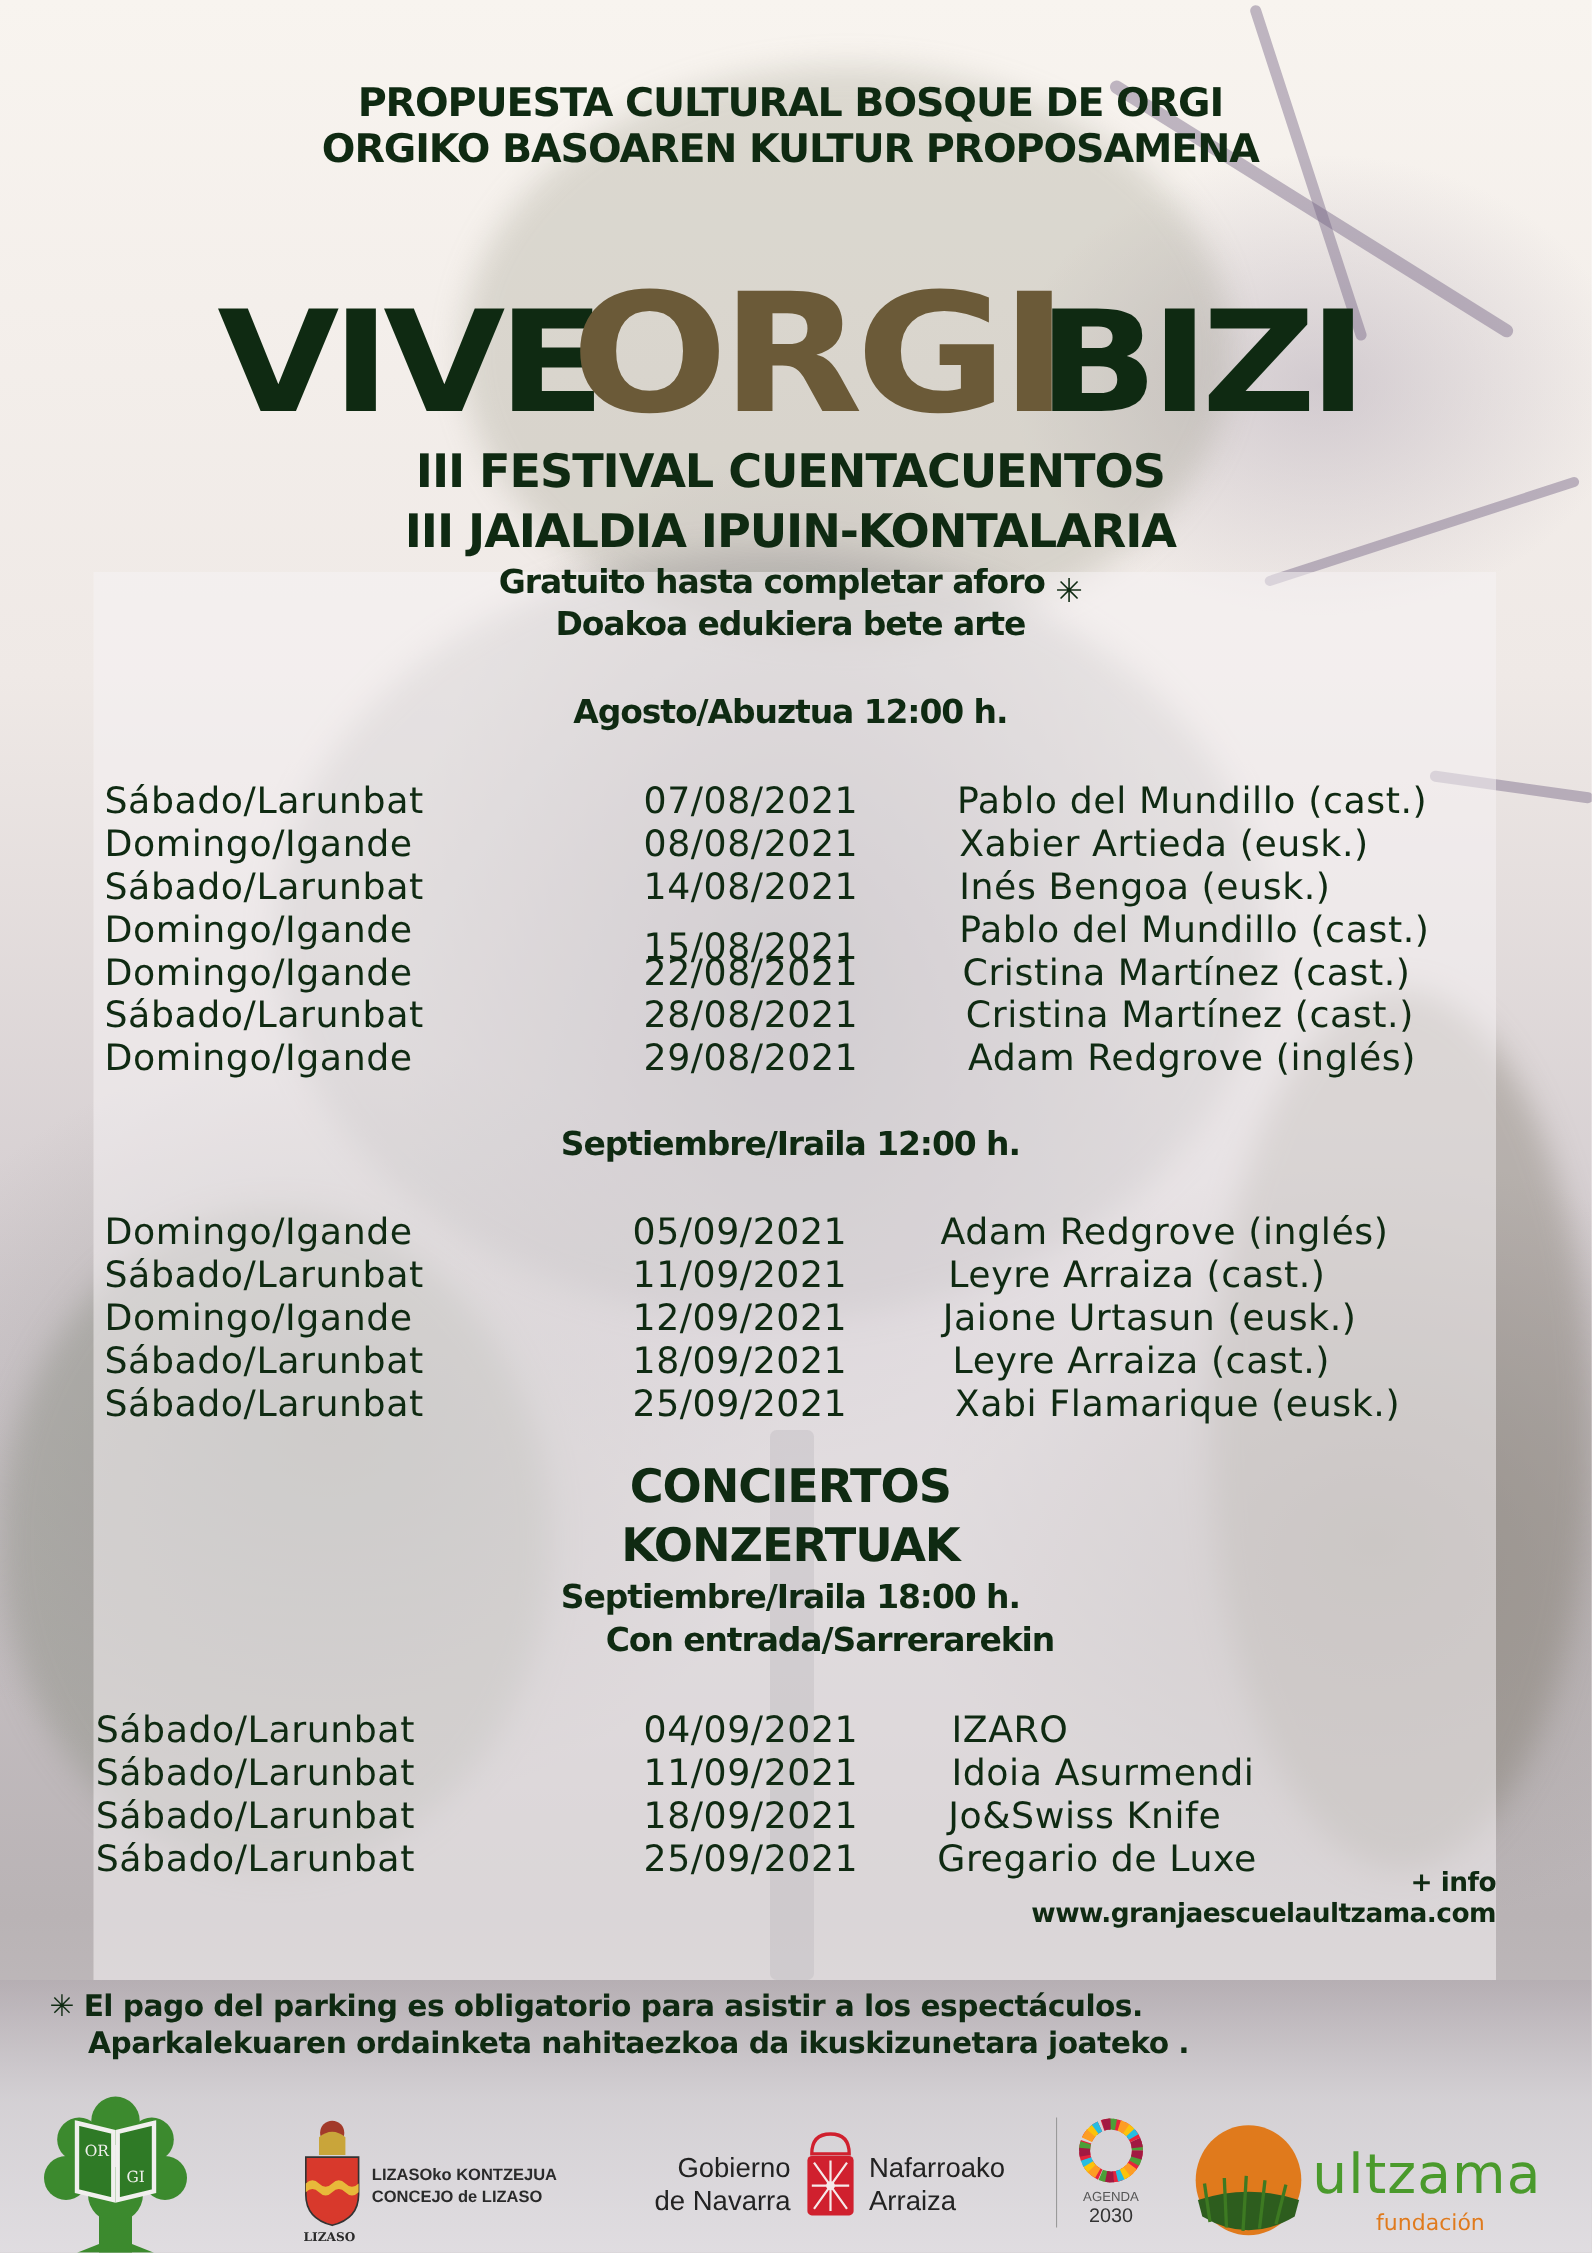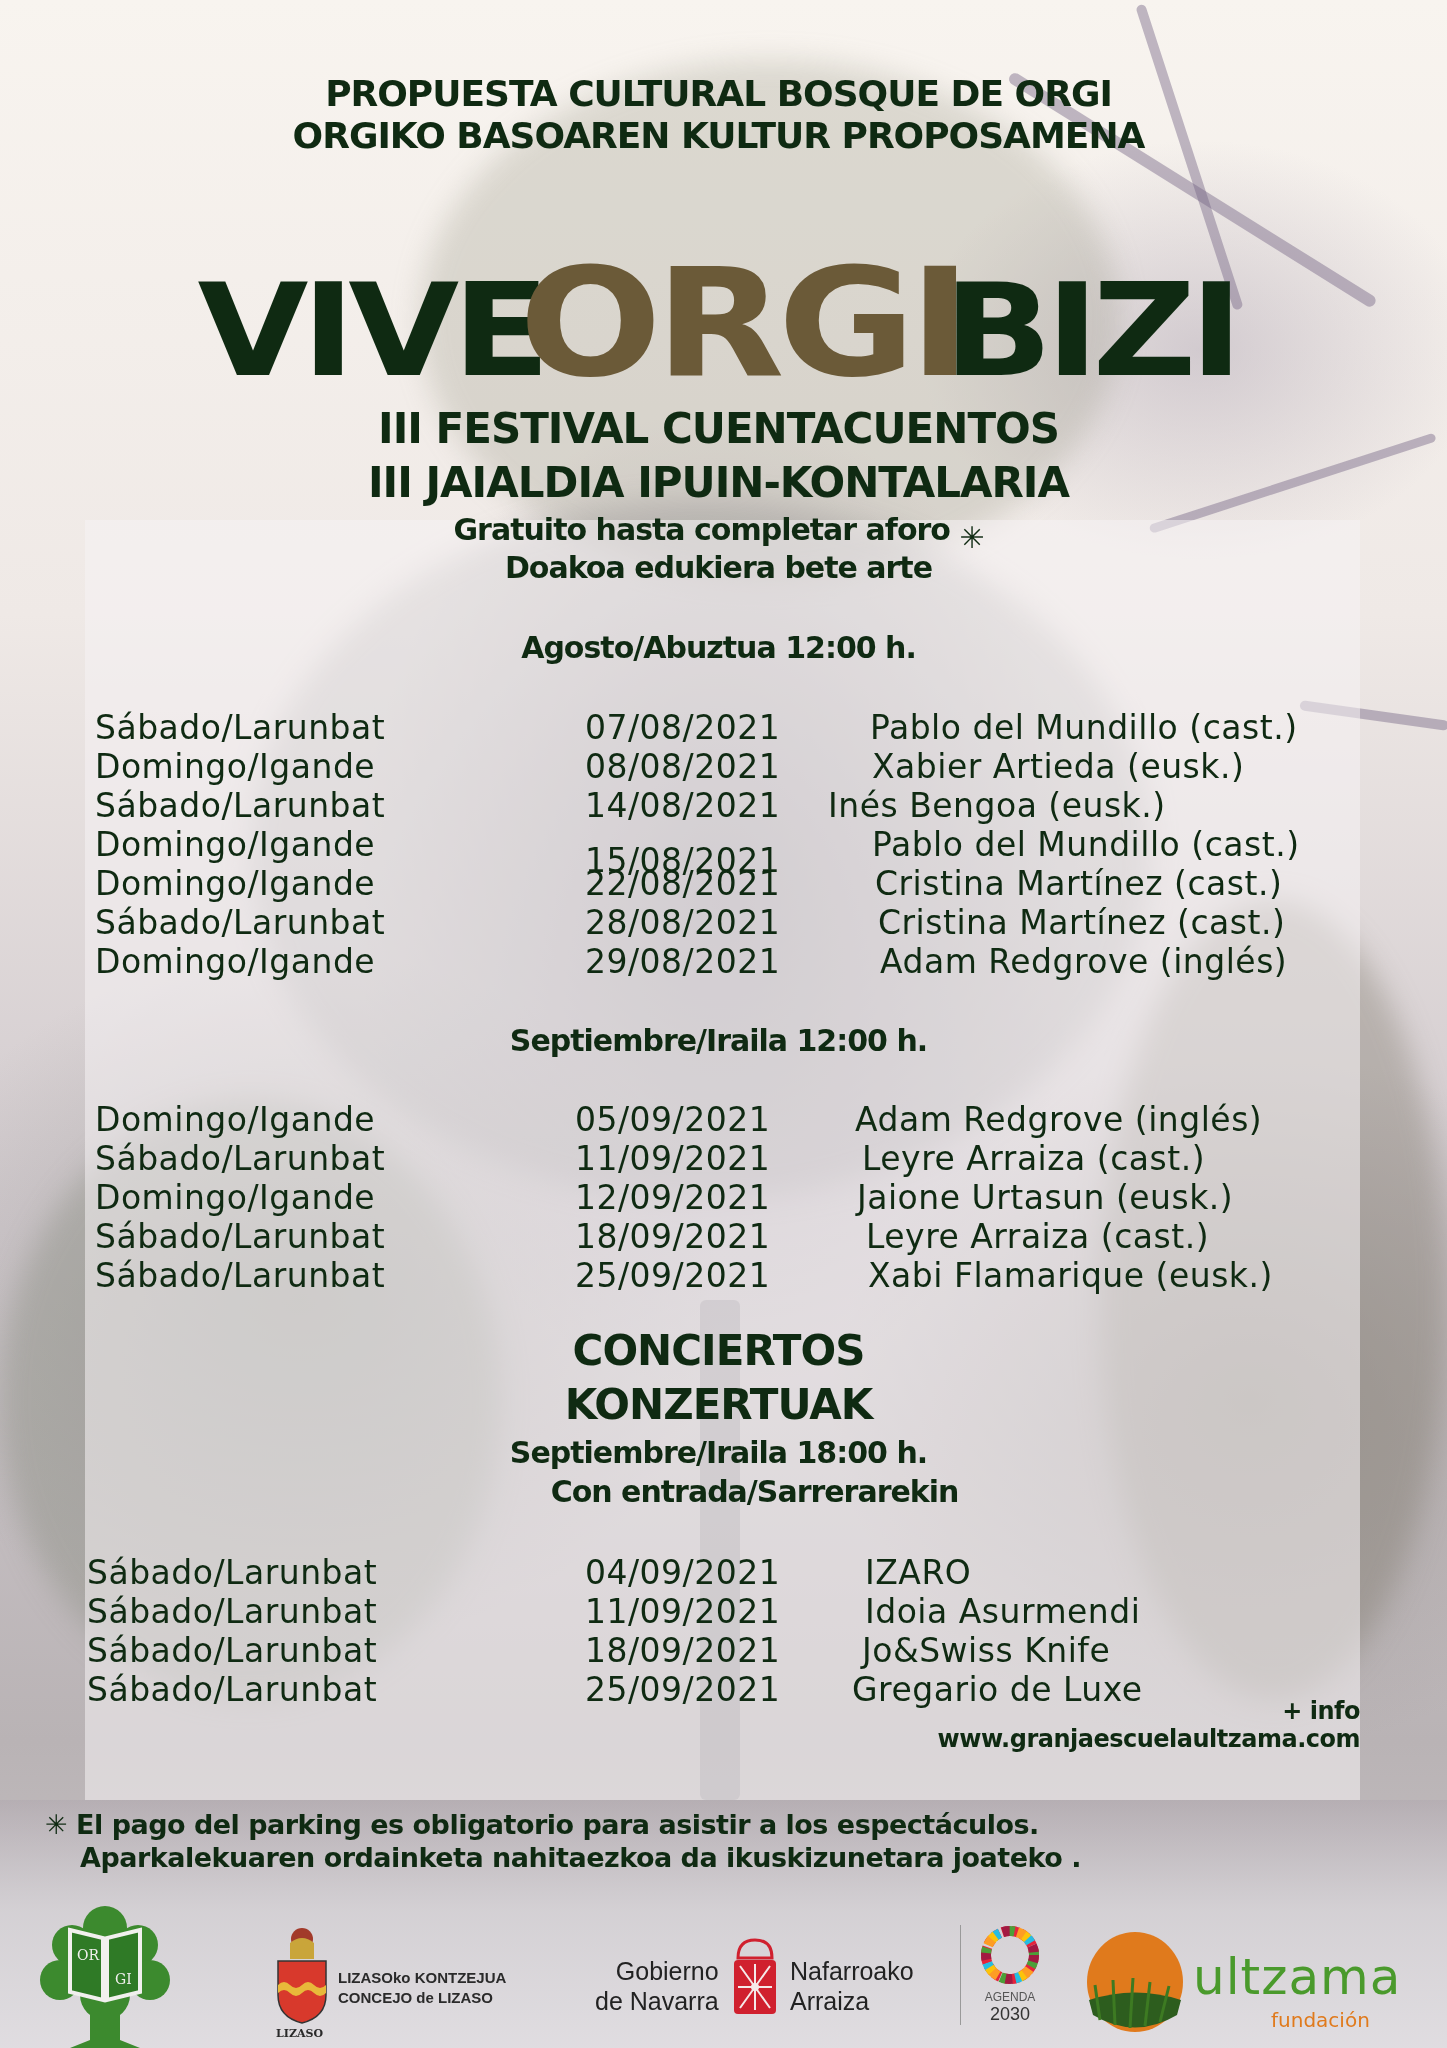--- a/index.html
+++ b/index.html
@@ -93,21 +93,21 @@
   <div class="row" style="top:708px;left:95px;">Sábado/Larunbat</div>
   <div class="row" style="top:708px;left:585px;">07/08/2021</div>
   <div class="row" style="top:708px;left:870px;">Pablo del Mundillo (cast.)</div>
 
   <div class="row" style="top:747px;left:95px;">Domingo/Igande</div>
   <div class="row" style="top:747px;left:585px;">08/08/2021</div>
   <div class="row" style="top:747px;left:872px;">Xabier Artieda (eusk.)</div>
 
   <div class="row" style="top:786px;left:95px;">Sábado/Larunbat</div>
   <div class="row" style="top:786px;left:585px;">14/08/2021</div>
-  <div class="row" style="top:786px;left:828px;">Inés Bengoa (eusk.)</div>
+  <div class="row" style="top:786px;left:872px;">Inés Bengoa (eusk.)</div>
 
   <div class="row" style="top:825px;left:95px;">Domingo/Igande</div>
   <div class="row" style="top:825px;left:585px;margin-top:16px;">15/08/2021</div>
   <div class="row" style="top:825px;left:872px;">Pablo del Mundillo (cast.)</div>
 
   <div class="row" style="top:864px;left:95px;">Domingo/Igande</div>
   <div class="row" style="top:864px;left:585px;">22/08/2021</div>
   <div class="row" style="top:864px;left:875px;">Cristina Martínez (cast.)</div>
 
   <div class="row" style="top:903px;left:95px;">Sábado/Larunbat</div>
@@ -249,14 +249,14 @@
     <path d="M4 70 Q50 55 96 70 L92 85 Q50 110 8 85 Z" fill="#2d5d1e"></path>
     <g stroke="#3d7a22" stroke-width="3">
       <line x1="15" y1="90" x2="10" y2="55"></line>
         <line x1="30" y1="95" x2="28" y2="50"></line>
       <line x1="45" y1="98" x2="48" y2="48"></line>
         <line x1="60" y1="96" x2="65" y2="52"></line>
       <line x1="75" y1="92" x2="84" y2="56"></line>
     </g>
   </svg>
   <div style="position:absolute;left:108px;top:18px;font-family:'DejaVu Sans',sans-serif;font-size:50px;color:#4a9a2c;letter-spacing:1px;">ultzama</div>
-  <div style="position:absolute;left:186px;top:78px;font-family:'DejaVu Sans',sans-serif;font-size:20px;color:#e07a1c;">fundación</div>
+  <div style="position:absolute;left:166px;top:78px;font-family:'DejaVu Sans',sans-serif;font-size:20px;color:#e07a1c;">fundación</div>
 </div>
 
 </body></html>

